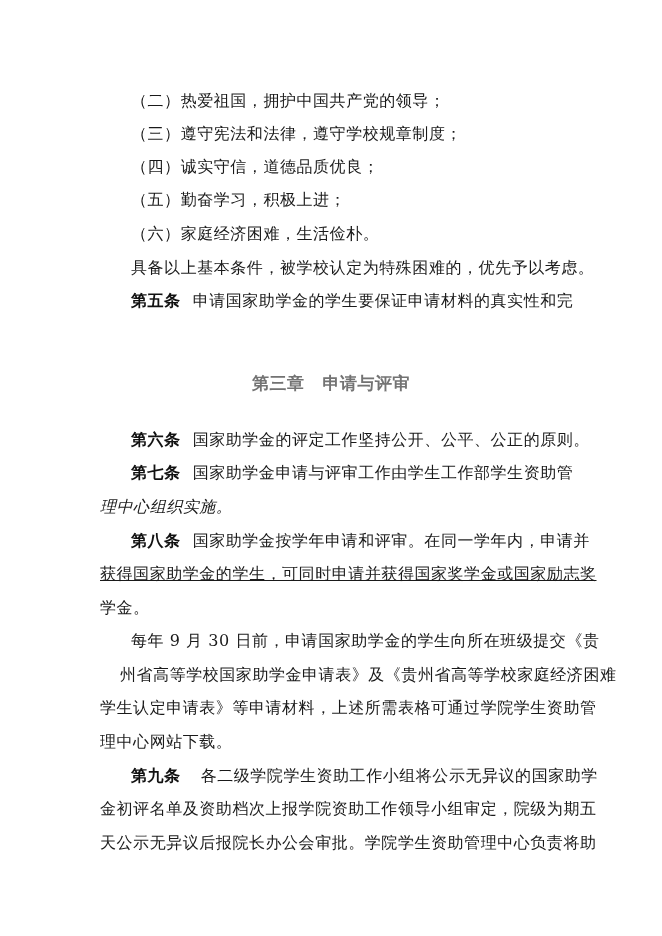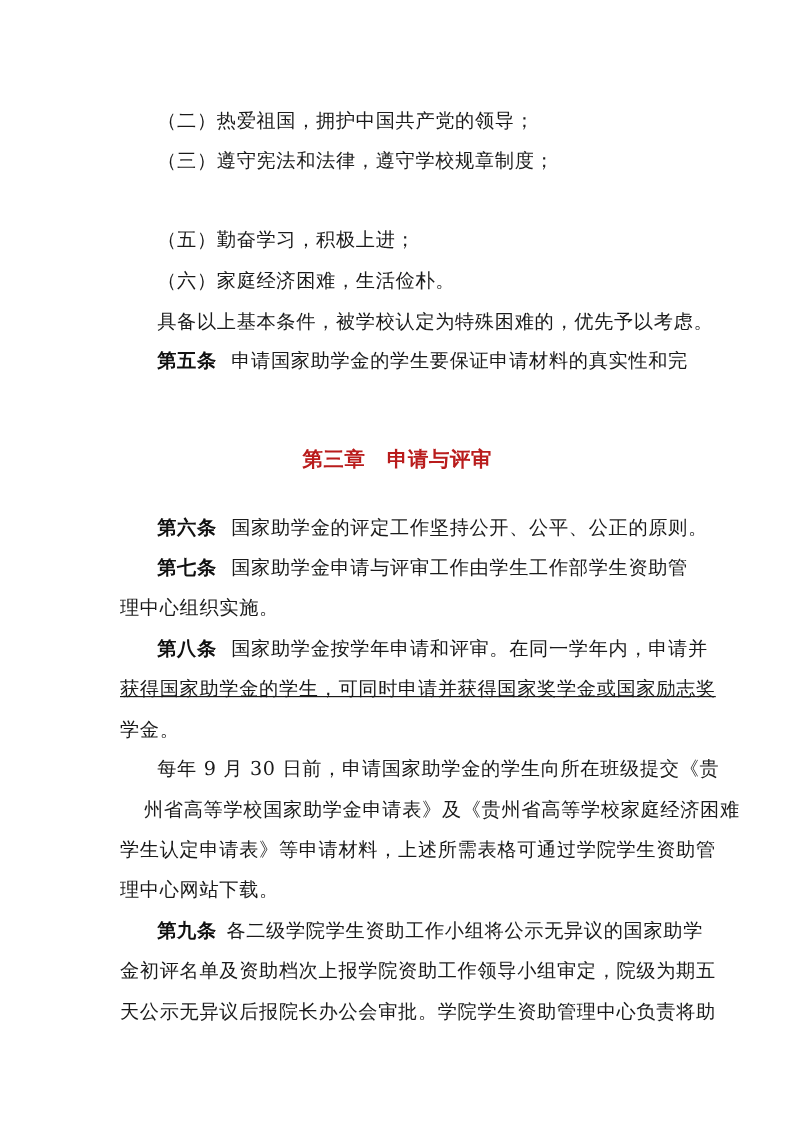--- a/index.html
+++ b/index.html
@@ -51,66 +51,67 @@
     .chapter {
       position: absolute;
       left: 0;
       width: 662px;
       top: 371px;
       text-align: center;
       font-family: "DejaVu Sans", "Liberation Sans", sans-serif;
       font-weight: bold;
       font-size: 17px;
       line-height: 24px;
-      color: #b91c1c;
+      color: #737373;
       letter-spacing: 0.5px;
     }
     .chapter .gap {
       display: inline-block;
       width: 18px;
     }
   </style>
 </head>
 <body>
 
 <div class="page">
 
   <div class="line indent short" style="top:90px;">（二）热爱祖国，拥护中国共产党的领导；</div>
   <div class="line indent short" style="top:123px;">（三）遵守宪法和法律，遵守学校规章制度；</div>
+  <div class="line indent short" style="top:156px;">（四）诚实守信，道德品质优良；</div>
   <div class="line indent short" style="top:189px;">（五）勤奋学习，积极上进；</div>
   <div class="line indent short" style="top:223px;">（六）家庭经济困难，生活俭朴。</div>
   <div class="line indent" style="top:290px;">
     <span class="art">第五条</span><span>申请国家助学金的学生要保证申请材料的真实性和完</span>
   </div>
 
   <div class="line indent" style="top:257px;">具备以上基本条件，被学校认定为特殊困难的，优先予以考虑。</div>
 
   <div class="chapter">
     <span>第三章</span><span class="gap"></span><span>申请与评审</span>
   </div>
 
   <div class="line indent" style="top:429px;">
     <span class="art">第六条</span><span>国家助学金的评定工作坚持公开、公平、公正的原则。</span>
   </div>
 
   <div class="line indent" style="top:462px;">
     <span class="art">第七条</span><span>国家助学金申请与评审工作由学生工作部学生资助管</span>
   </div>
-  <div class="line short" style="top:496px;">理中心组织实施。</div>
+  <div class="line short" style="top:496px;font-style:italic;">理中心组织实施。</div>
 
   <div class="line indent" style="top:530px;">
     <span class="art">第八条</span><span>国家助学金按学年申请和评审。在同一学年内，申请并</span>
   </div>
   <div class="line" style="top:563px;text-decoration:underline;">获得国家助学金的学生，可同时申请并获得国家奖学金或国家励志奖</div>
   <div class="line short" style="top:597px;">学金。</div>
 
   <div class="line indent" style="top:630px;">每年 9 月 30 日前，申请国家助学金的学生向所在班级提交《贵</div>
   <div class="line" style="top:664px;margin-left:20px;">州省高等学校国家助学金申请表》及《贵州省高等学校家庭经济困难</div>
   <div class="line" style="top:697px;">学生认定申请表》等申请材料，上述所需表格可通过学院学生资助管</div>
   <div class="line short" style="top:731px;">理中心网站下载。</div>
 
   <div class="line indent" style="top:765px;">
-    <span class="art" style="margin-right:8px;">第九条</span><span>各二级学院学生资助工作小组将公示无异议的国家助学</span>
+    <span class="art" style="margin-right:20px;">第九条</span><span>各二级学院学生资助工作小组将公示无异议的国家助学</span>
   </div>
   <div class="line" style="top:798px;">金初评名单及资助档次上报学院资助工作领导小组审定，院级为期五</div>
   <div class="line" style="top:832px;">天公示无异议后报院长办公会审批。学院学生资助管理中心负责将助</div>
 
 </div>
 
 </body></html>

